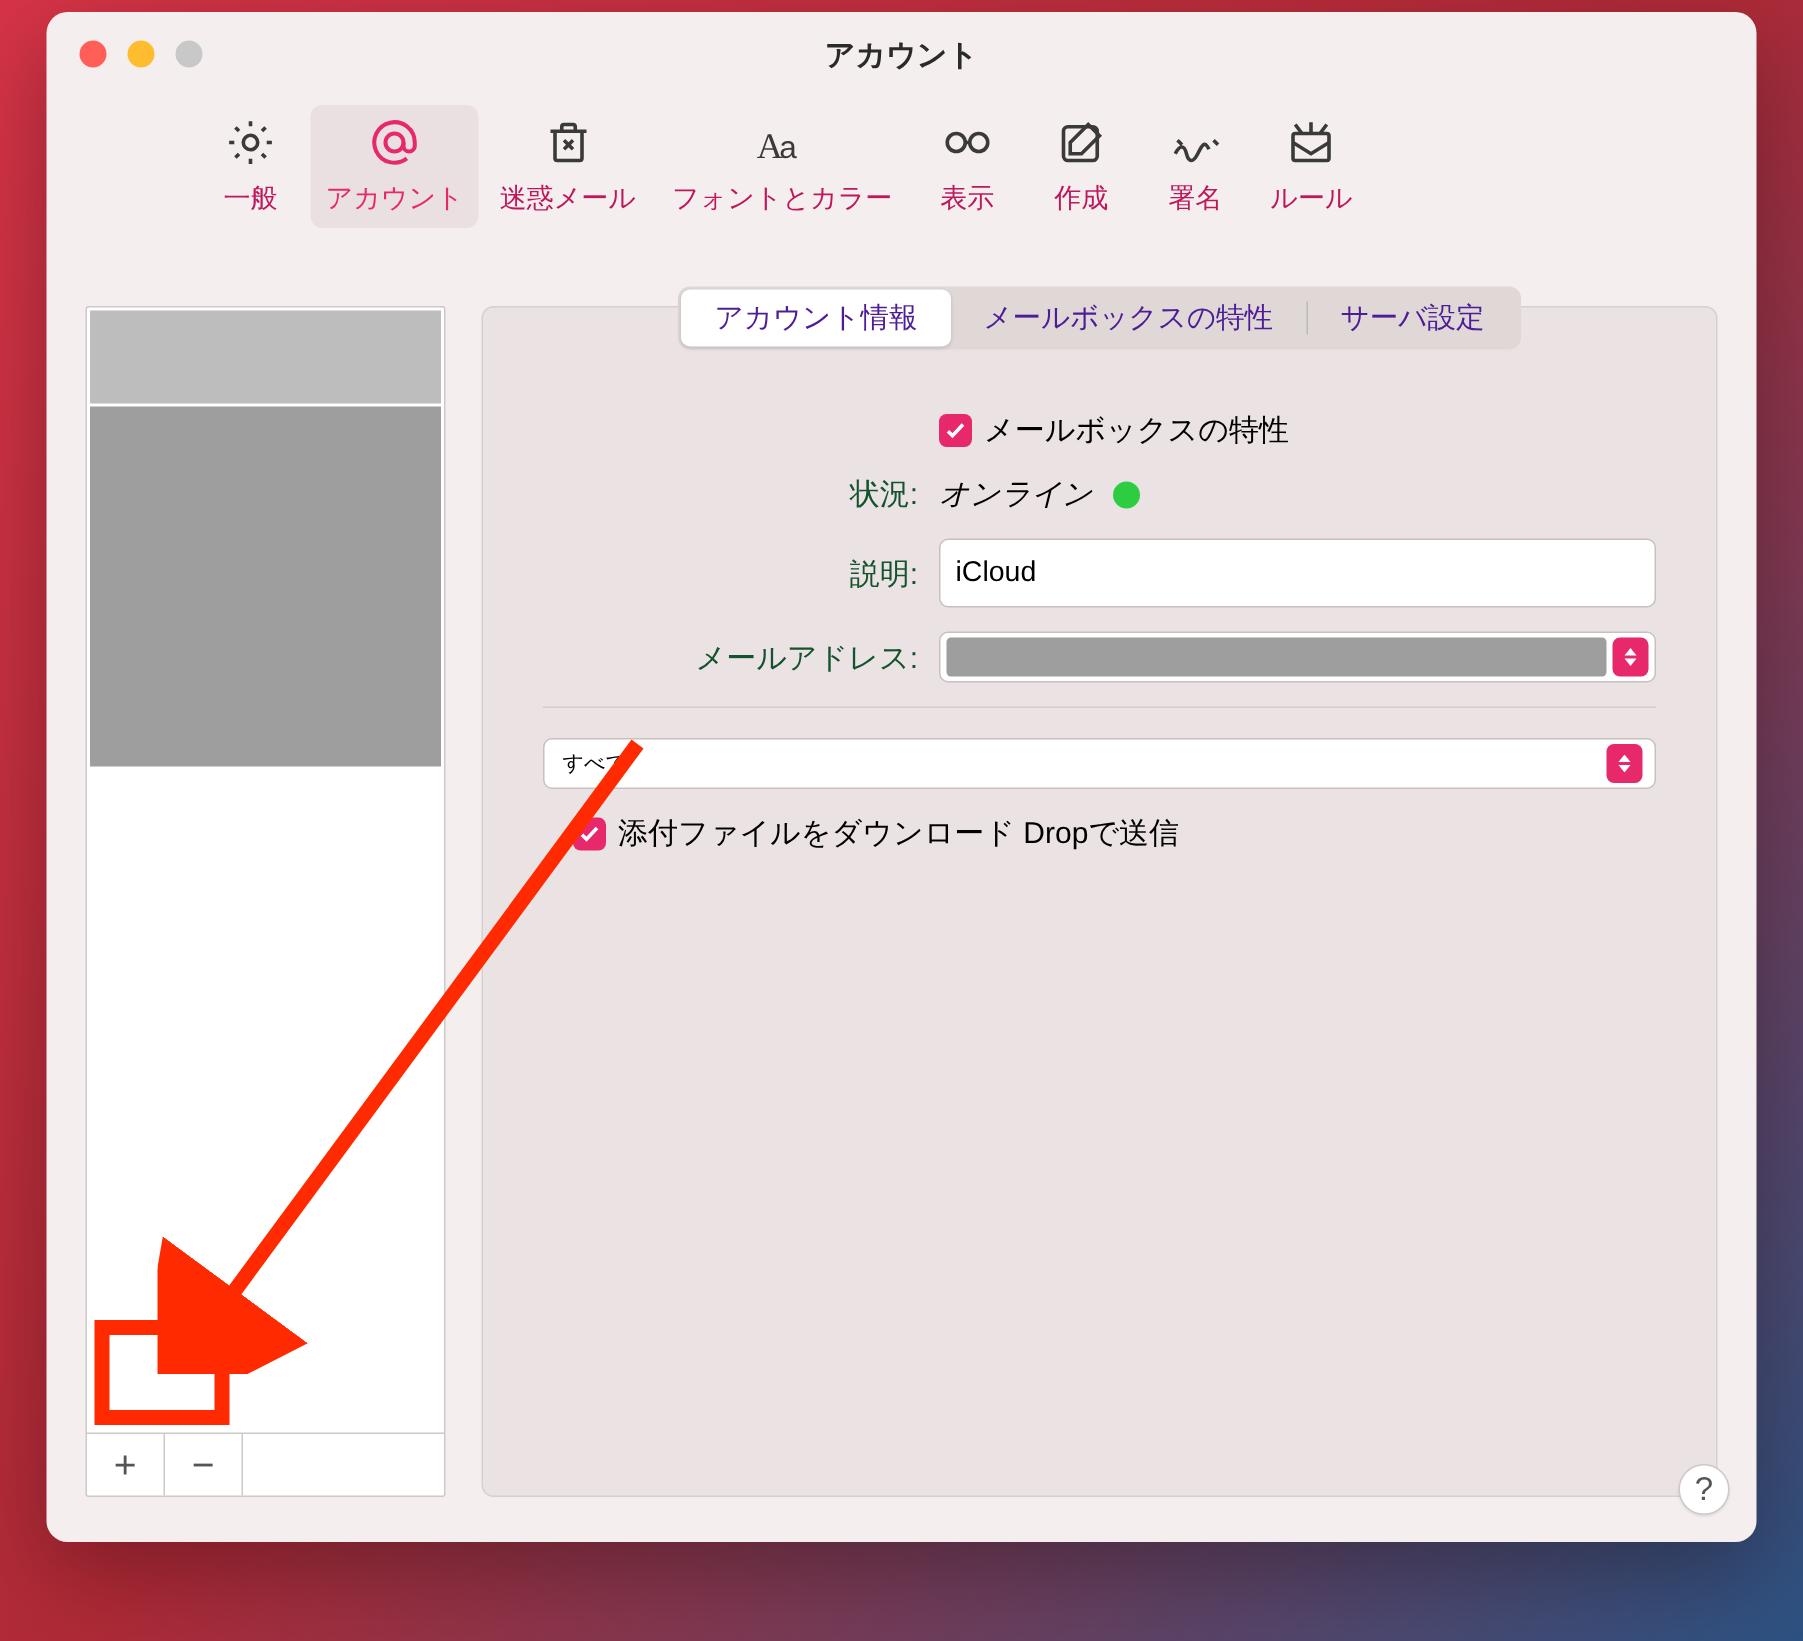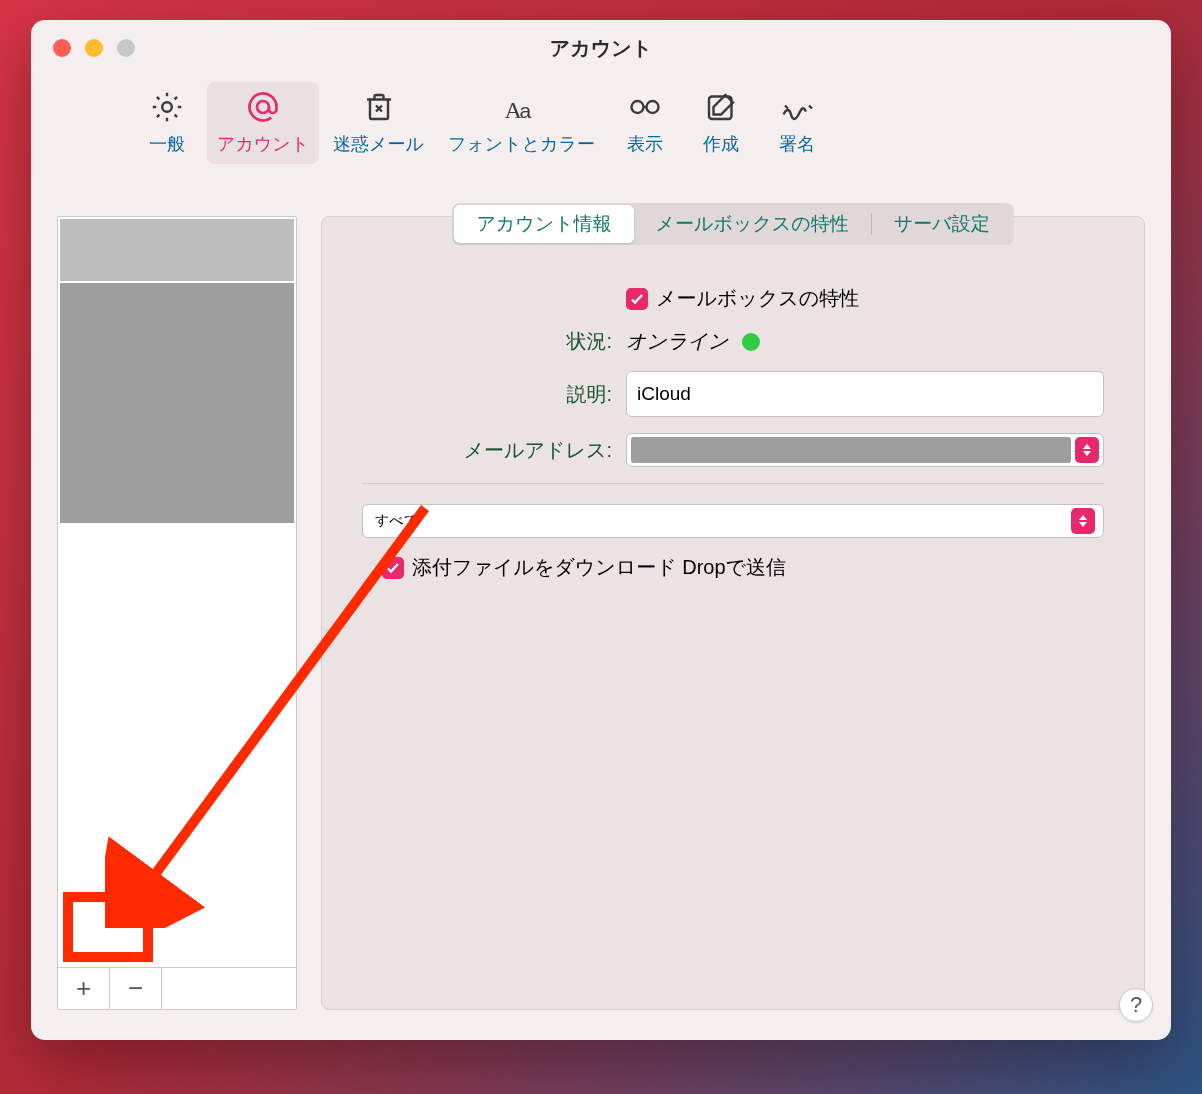--- a/index.html
+++ b/index.html
@@ -9,21 +9,21 @@
       width: 1202px;
       height: 1094px;
       padding: 8px;
       position: relative;
     }
     .window {
       background: #f5eeee;
       border-radius: 14px;
       width: 1140px;
       height: 1020px;
-      margin: 12px auto;
+      margin: 0 auto;
       box-shadow: 0 20px 60px rgba(0,0,0,0.3);
       overflow: hidden;
       position: relative;
     }
     .titlebar {
       height: 56px;
       display: flex;
       align-items: center;
       position: relative;
     }
@@ -59,21 +59,21 @@
       cursor: pointer;
       min-width: 72px;
     }
     .tool-item.selected { background: #ebe0e1; }
     .tool-icon {
       width: 38px; height: 38px;
       display: flex; align-items: center; justify-content: center;
       margin-bottom: 6px;
     }
     .tool-icon svg { width: 36px; height: 36px; }
-    .tool-label { font-size: 18px; color: #0369a1; white-space: nowrap; }
+    .tool-label { font-size: 18px; color: #be185d; white-space: nowrap; }
     .tool-item.selected .tool-label { color: #e7296b; }
     .content {
       display: flex;
       padding: 40px 26px 26px 26px;
       gap: 24px;
       height: calc(100% - 160px);
     }
     .sidebar {
       width: 240px;
       background: #fff;
@@ -133,21 +133,21 @@
       padding: 2px;
       width: fit-content;
       margin: -16px auto 20px auto;
       position: relative;
       top: 0px;
     }
     .seg-wrap { display:flex; justify-content:center; padding-top: 2px;}
     .seg-item {
       padding: 6px 22px;
       font-size: 19px;
-      color: #0f766e;
+      color: #4c1d95;
       border-radius: 6px;
       cursor: pointer;
     }
     .seg-divider {
       width: 1px;
       background: #bbb;
       margin: 8px 0;
     }
     .seg-item.active {
       background: #fff;
@@ -338,20 +338,29 @@
       </div>
       <div class="tool-label">作成</div>
     </div>
     <div class="tool-item">
       <div class="tool-icon">
         <svg viewBox="0 0 24 24" fill="none" stroke="#3a3a3a" stroke-width="1.6">
             <path d="M3 17c2-4 4-4 5 0s3 4 5 0 3-6 5-2M6 13l-2-2M20 11l2 2"></path>
           </svg>
       </div>
       <div class="tool-label">署名</div>
+    </div>
+    <div class="tool-item">
+      <div class="tool-icon">
+        <svg viewBox="0 0 24 24" fill="none" stroke="#3a3a3a" stroke-width="1.6">
+            <rect x="4" y="8" width="16" height="12" rx="1"></rect>
+            <path d="M4 12l8 5 8-5M8 8l-3-4M16 8l3-4M12 8V3"></path>
+          </svg>
+      </div>
+      <div class="tool-label">ルール</div>
     </div>
   </div>
 
   <div class="content">
     <div class="sidebar">
       <div class="account-entry sel-top"></div>
       <div class="account-entry sel-body"></div>
       <div class="sidebar-spacer"></div>
       <div class="sidebar-buttons">
         <div class="sb-btn">

